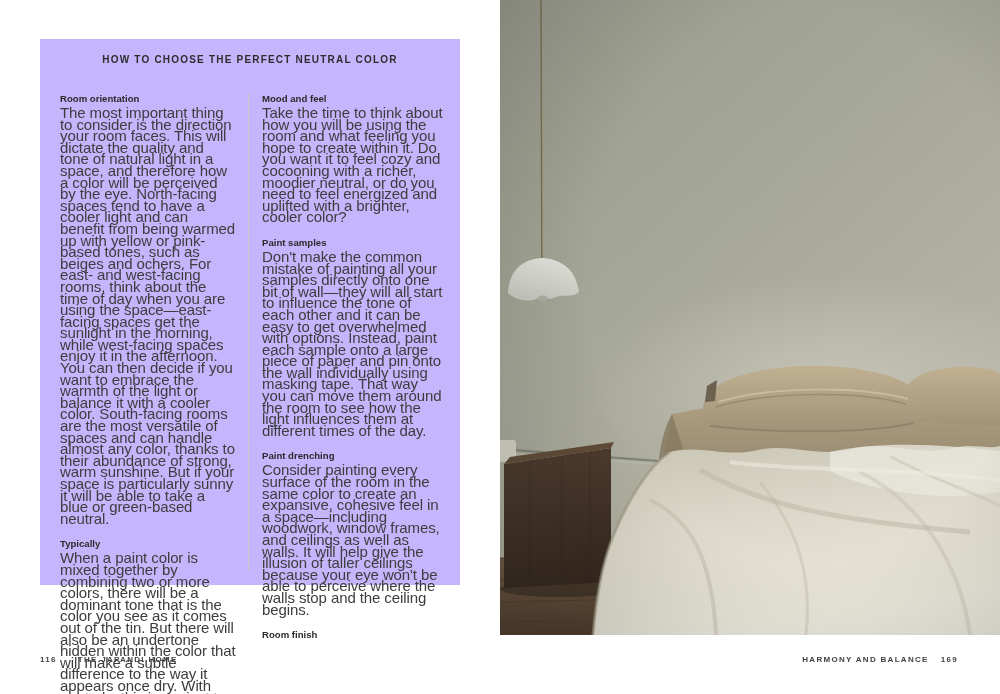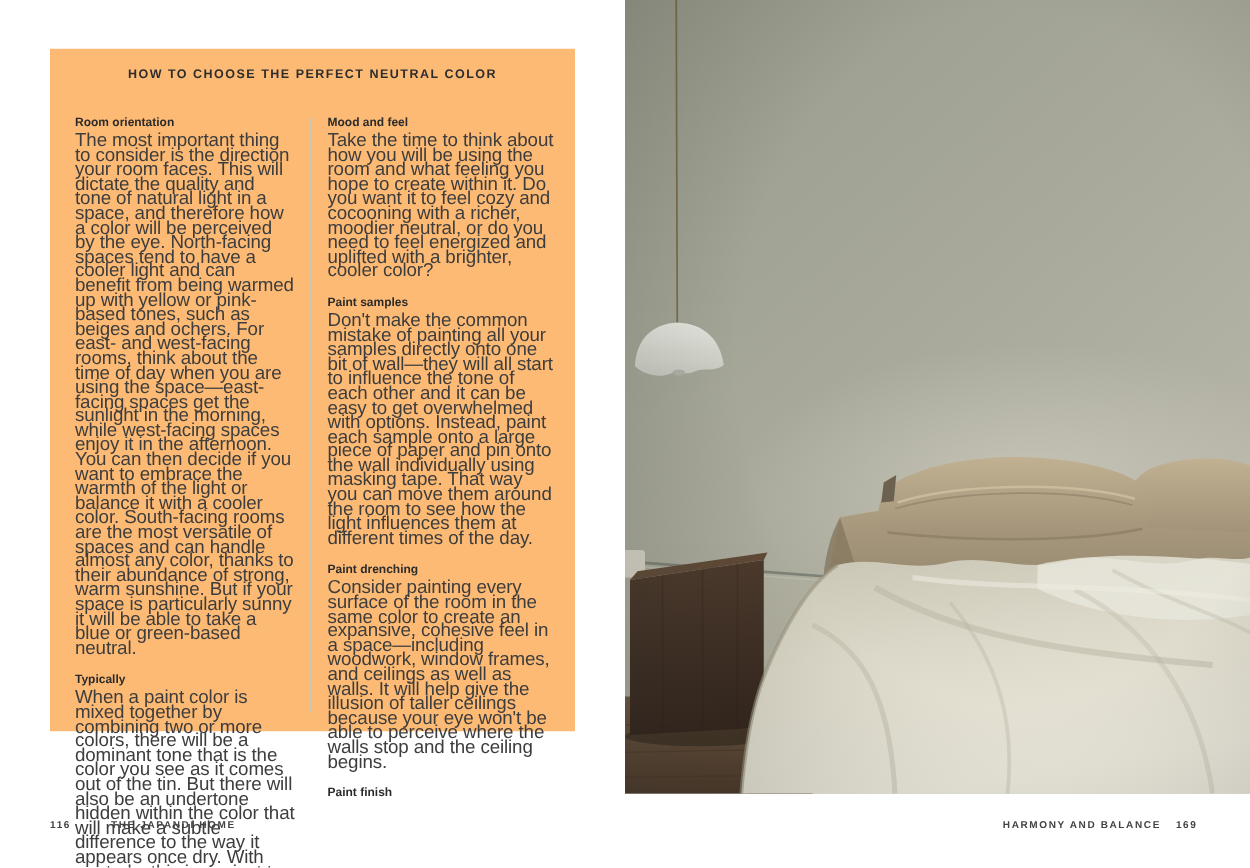--- a/index.html
+++ b/index.html
@@ -2,36 +2,36 @@
 <html><head>
 <meta charset="utf-8">
 <style>
   * { margin:0; padding:0; box-sizing:border-box; }
   html,body { width:1000px; height:694px; background:#ffffff; overflow:hidden;
               font-family:"Liberation Sans", sans-serif; }
   .spread { position:relative; width:1000px; height:694px; background:#ffffff; }
 
   
   .panel { position:absolute; left:40px; top:39px; width:420px; height:546px;
-           background:#fdba74; }
+           background:#c4b5fd; }
   .title { position:absolute; left:0; right:0; top:15px; text-align:center;
            font-size:10px; font-weight:bold; letter-spacing:1.2px; color:#2d2d2d; }
   .col { position:absolute; top:54px; }
   .col-left  { left:20px;  width:176px; }
   .col-right { left:222px; width:182px; }
   .divider { position:absolute; left:208px; top:55px; width:1px; height:476px;
              background:#cdc7bc; }
   .sec h3 { font-size:9.6px; font-weight:bold; color:#2b2b2b; margin-bottom:3px; }
   .sec p  { font-size:15px; line-height:11.6px; letter-spacing:-0.1px;
             color:#3d3d3d; margin-bottom:14px; }
 
   
   .footer { position:absolute; top:655px; font-size:8px; font-weight:bold;
             letter-spacing:1.3px; color:#424242; display:flex; align-items:baseline; }
-  .footer-left  { left:40px; gap:32px; }
+  .footer-left  { left:40px; gap:21px; }
   .footer-right { right:42px; gap:12px; }
 
   
   .photo { position:absolute; left:500px; top:0; width:500px; height:635px; }
   .photo svg { display:block; }
 </style>
 </head>
 <body>
 
 <div class="spread">
@@ -58,21 +58,21 @@
       </div>
       <div class="sec">
         <h3>Paint samples</h3>
         <p>Don't make the common mistake of painting all your samples directly onto one bit of wall—they will all start to influence the tone of each other and it can be easy to get overwhelmed with options. Instead, paint each sample onto a large piece of paper and pin onto the wall individually using masking tape. That way you can move them around the room to see how the light influences them at different times of the day.</p>
       </div>
       <div class="sec">
         <h3>Paint drenching</h3>
         <p>Consider painting every surface of the room in the same color to create an expansive, cohesive feel in a space—including woodwork, window frames, and ceilings as well as walls. It will help give the illusion of taller ceilings because your eye won't be able to perceive where the walls stop and the ceiling begins.</p>
       </div>
       <div class="sec">
-        <h3>Paint finish</h3>
+        <h3>Room finish</h3>
       </div>
     </div>
   </div>
 
   <div class="photo">
     <svg viewBox="0 0 500 635" width="500" height="635" preserveAspectRatio="none">
       <defs>
         <linearGradient id="wallG" x1="0" y1="0" x2="0.7" y2="1">
           <stop offset="0" stop-color="#989b8c"></stop>
           <stop offset="0.5" stop-color="#a8a99b"></stop>

